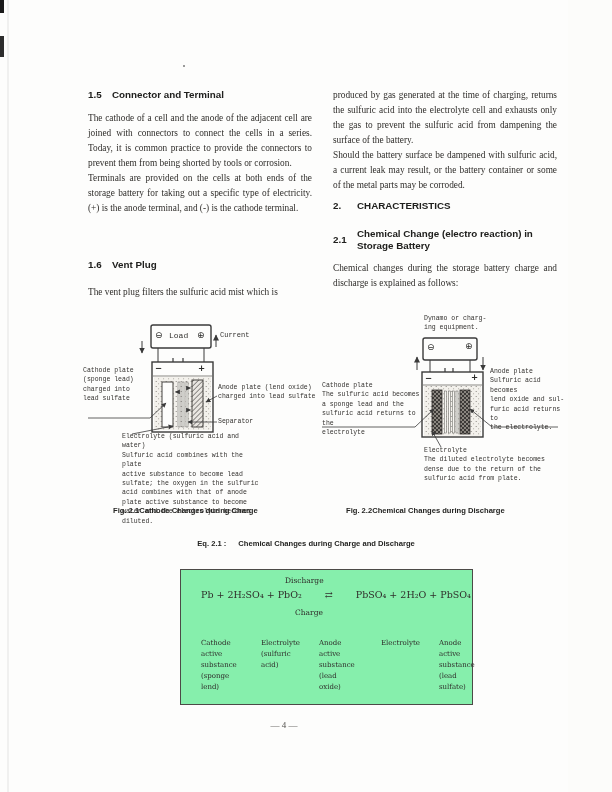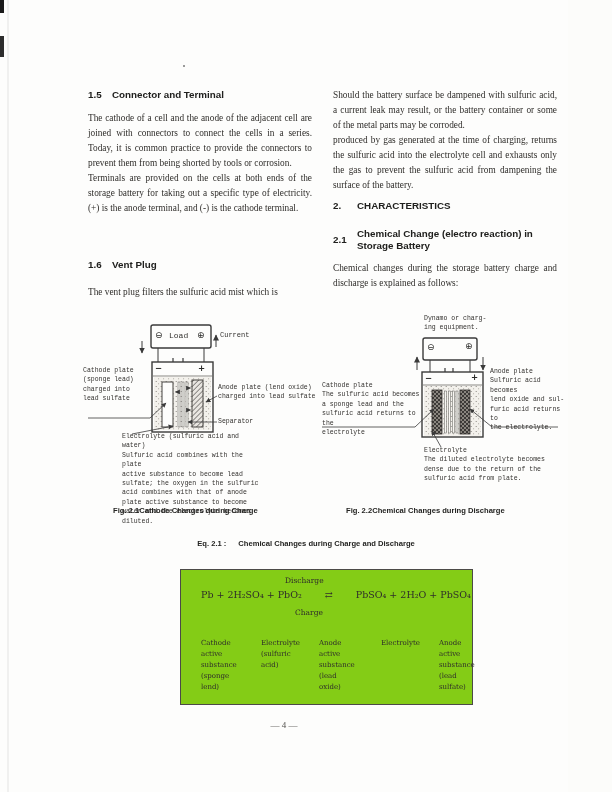--- a/index.html
+++ b/index.html
@@ -11,21 +11,21 @@
   .heading .num{width:24px;flex:0 0 24px;}
   .body-text{font-family:"Liberation Serif",serif;font-size:9.3px;line-height:15px;text-align:justify;color:#2f2d2a;}
   .body-text p{margin:0;}
   .figlabel{font-family:Liberation Mono, monospace;font-size:6.5px;line-height:9.4px;color:#33312e;white-space:pre-line;}
   .figsym{font-family:"DejaVu Sans",sans-serif;font-size:9px;color:#2a2a28;line-height:9px;}
   .batsym{font-family:"DejaVu Sans",sans-serif;font-size:8.5px;font-weight:bold;color:#2a2a28;line-height:9px;}
   .figcap{font-family:"Liberation Sans",sans-serif;font-weight:bold;font-size:7.6px;color:#242422;display:flex;gap:0;}
   .eqtext{font-family:"DejaVu Serif",serif;color:#2f2d2a;}
   .pre{white-space:pre-line;}
 
-  #eq-box{border:1.2px solid #4c4a47;background:#84cc16;}
+  #eq-box{border:1.2px solid #4c4a47;background:#86efac;}
   #page-number{font-family:"Liberation Serif",serif;font-size:9px;color:#55534f;text-align:center;width:100%;}
 
   
   .artifact{position:absolute;}
 </style>
 </head>
 <body>
 
 <div id="page">
 
@@ -45,22 +45,22 @@
 
   <div class="abs heading" style="left:88px;top:259px;width:230px;">
     <span class="num">1.6</span>
     <span>Vent Plug</span>
   </div>
   <div class="abs body-text" style="left:88px;top:285px;width:224px;">
     <p>The vent plug filters the sulfuric acid mist which is</p>
   </div>
 
   <div class="abs body-text" style="left:333px;top:88px;width:224px;">
+    <p>produced by gas generated at the time of charging, returns the sulfuric acid into the electrolyte cell and exhausts only the gas to prevent the sulfuric acid from dampening the surface of the battery.</p>
     <p>Should the battery surface be dampened with sulfuric acid, a current leak may result, or the battery container or some of the metal parts may be corroded.</p>
-    <p>produced by gas generated at the time of charging, returns the sulfuric acid into the electrolyte cell and exhausts only the gas to prevent the sulfuric acid from dampening the surface of the battery.</p>
   </div>
 
   <div class="abs heading" style="left:333px;top:200px;width:230px;">
     <span class="num">2.</span>
     <span>CHARACTERISTICS</span>
   </div>
 
   <div class="abs heading" style="left:333px;top:228px;width:228px;line-height:12px;align-items:center;">
     <span class="num">2.1</span>
     <span style="width:200px;">Chemical Change (electro reaction) in Storage Battery</span>

